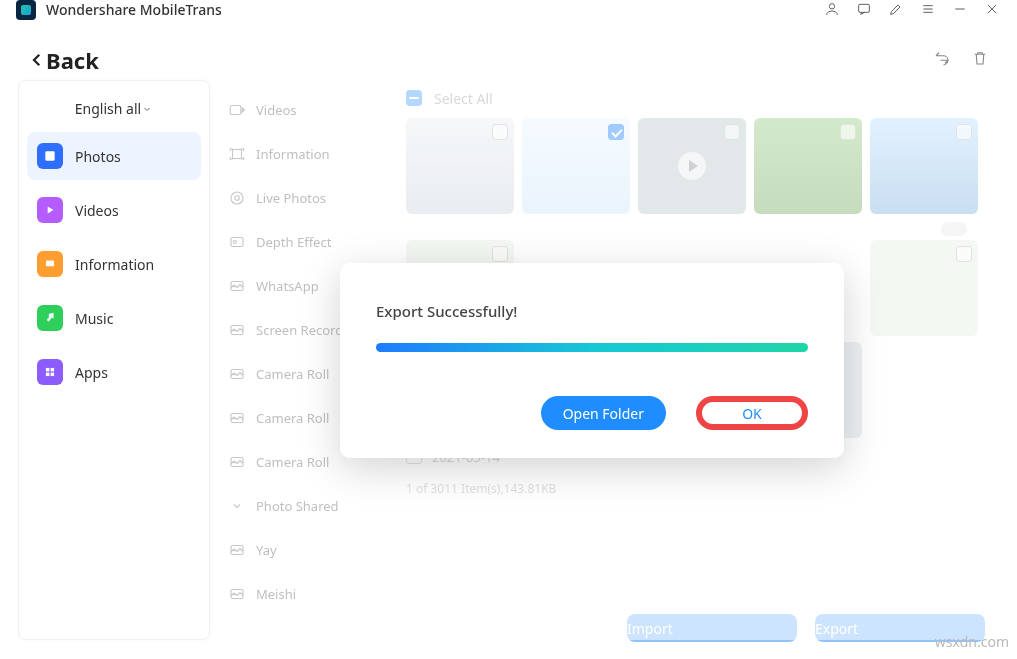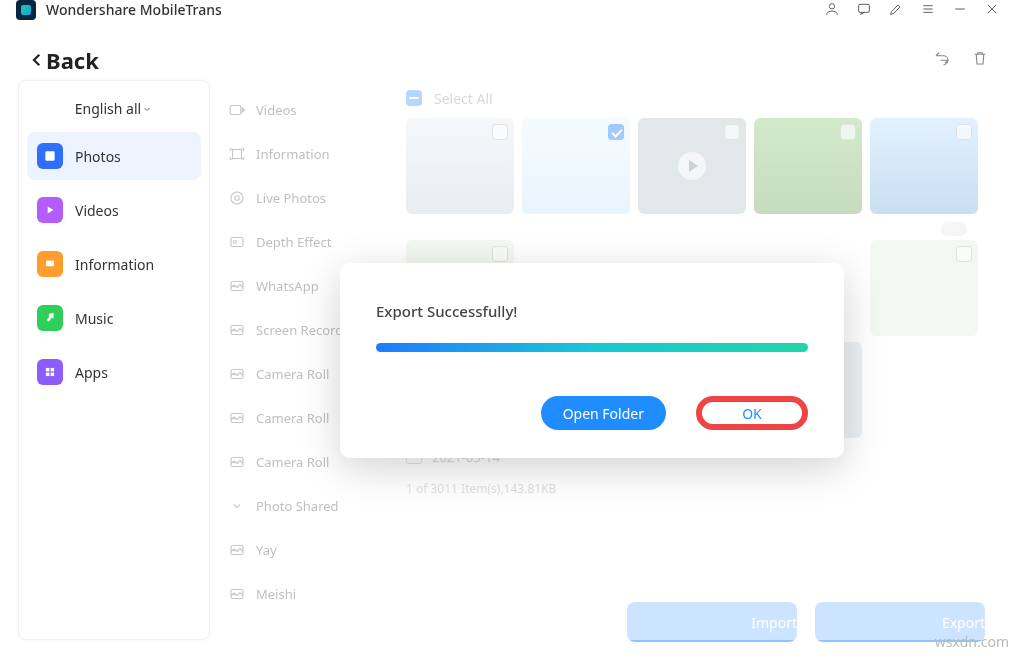--- a/index.html
+++ b/index.html
@@ -50,21 +50,21 @@
 .t5{background:linear-gradient(#bfe0ff,#87b7e0)}
 .t6{background:#e7efe2}
 .t7{background:linear-gradient(#58915f,#3f6d46)}
 .t8{background:#f4f4f4}
 .t9{background:#e2e2e2}
 .t10{background:#d7e0e6}
 .date2{display:flex;align-items:flex-start;gap:10px;margin-top:10px;color:#a9a9a9;font-size:13px}
 .ochk{width:16px;height:16px;border:1.5px solid #c4c4c4;border-radius:3px}
 .status{color:#b7b7b7;font-size:12px;margin-top:14px}
 .btnbar{position:absolute;right:14px;bottom:-2px;display:flex;gap:18px}
-.bigbtn{width:170px;height:40px;border-radius:8px;display:flex;align-items:center;justify-content:flex-end;color:#fff;font-size:14px;cursor:pointer}
+.bigbtn{width:170px;height:28px;border-radius:8px;display:flex;align-items:center;justify-content:flex-start;color:#fff;font-size:14px;cursor:pointer}
 .bigbtn.import{background:#8fc4ff}
 .bigbtn.export{background:#8fc4ff}
 .dim{position:absolute;inset:0;background:rgba(255,255,255,.55);pointer-events:none}
 .modal{position:absolute;left:340px;top:263px;width:504px;background:#fff;border-radius:10px;box-shadow:0 10px 40px rgba(0,0,0,.18);padding:38px 36px 28px;z-index:10}
 .modal h3{font-size:15px;font-weight:500;color:#444;margin-bottom:22px}
 .pbar{height:9px;border-radius:5px;background:linear-gradient(90deg,#1f7bff,#17c7d6,#1fd6a7);margin-bottom:44px}
 .modal-btns{display:flex;gap:30px;justify-content:flex-end}
 .mbtn{height:34px;padding:0 22px;border-radius:17px;font-size:14px;display:flex;align-items:center;justify-content:center;cursor:pointer;min-width:112px}
 .mbtn.primary{background:#1f8dff;color:#fff}
 .mbtn.secondary{background:#fff;color:#1f8dff;border:6px solid #ef4444}

